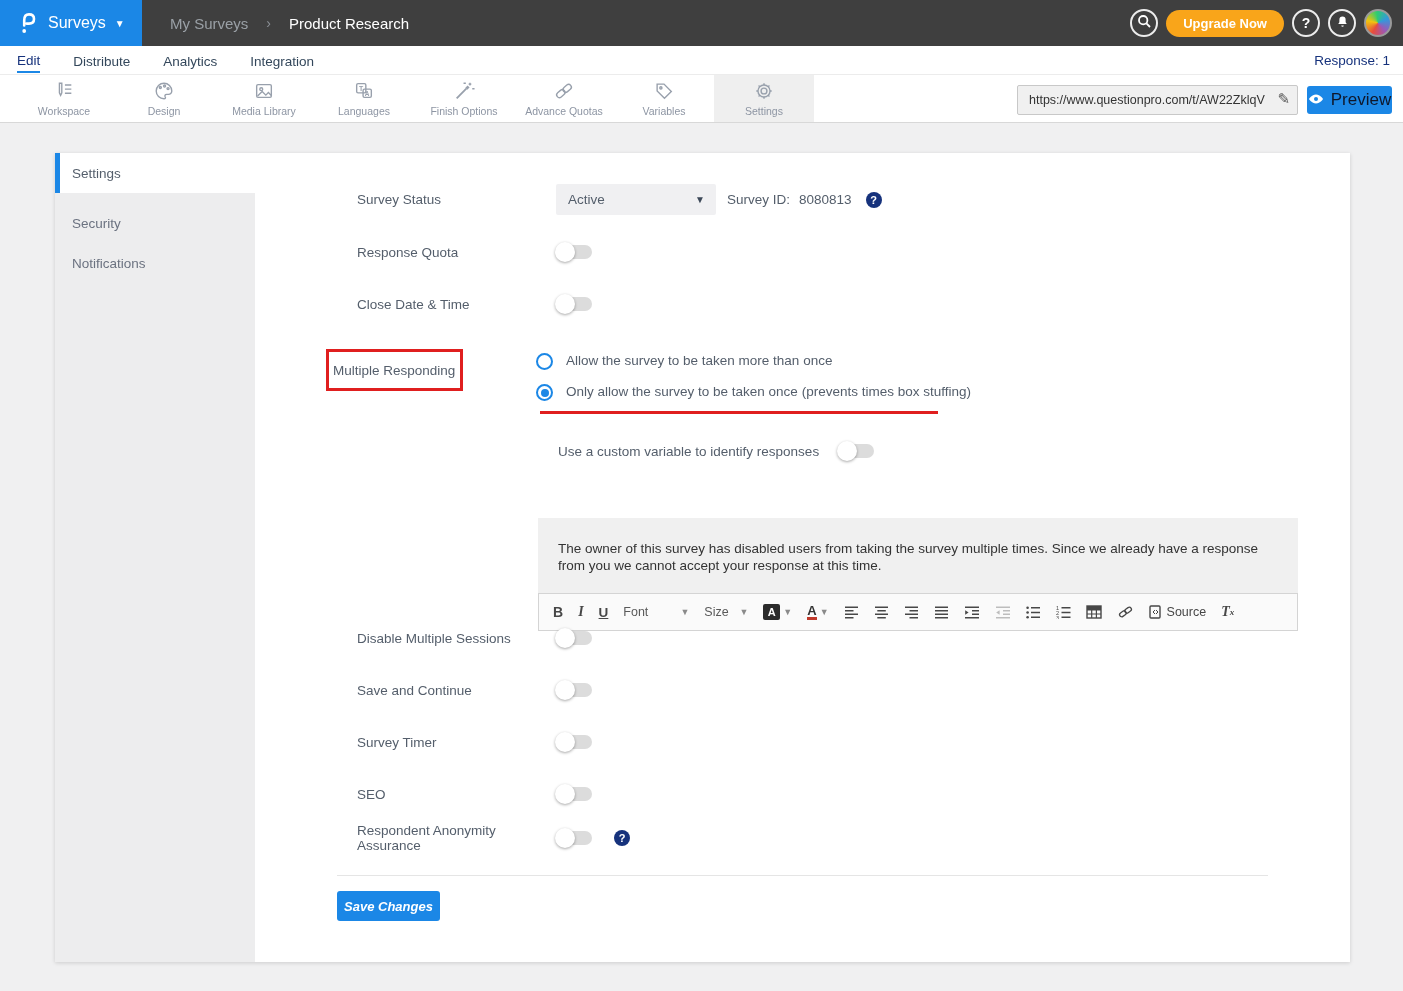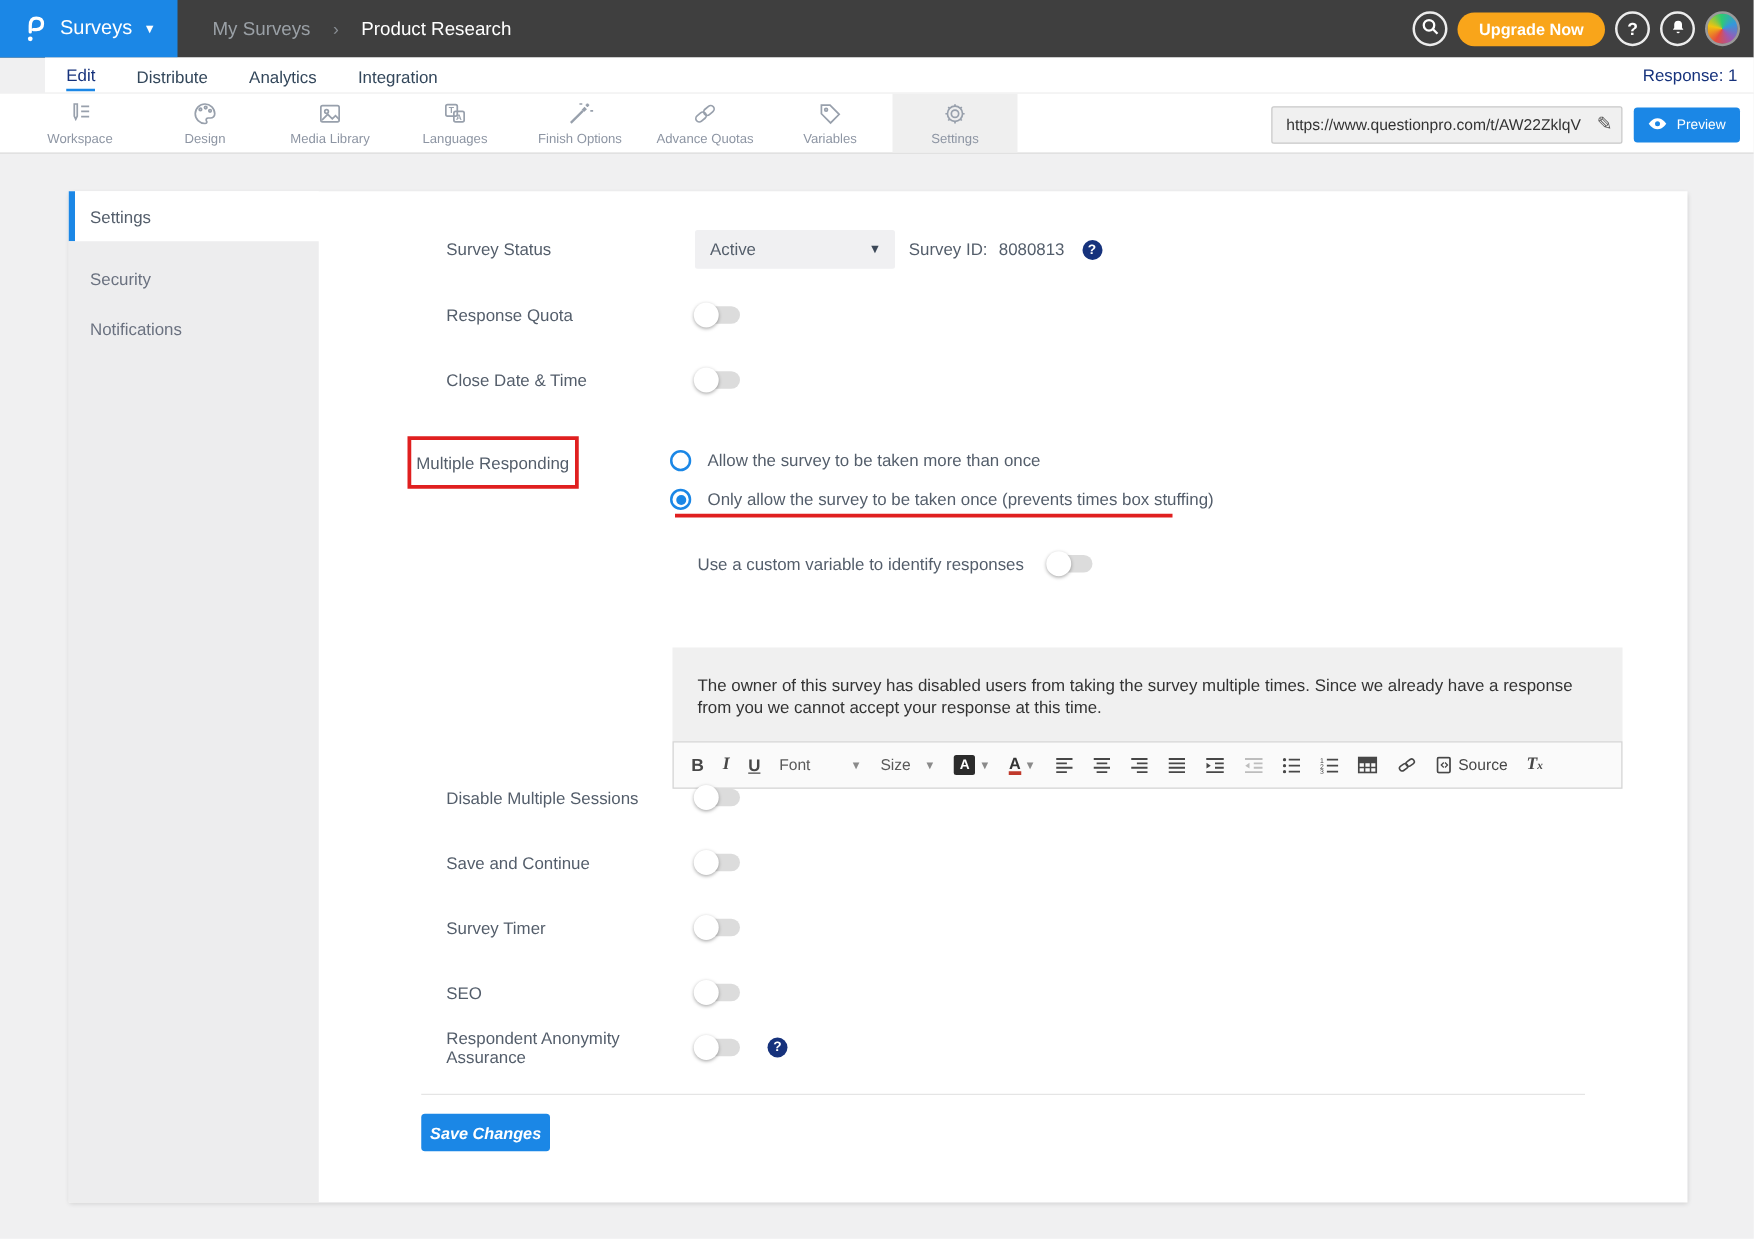--- a/index.html
+++ b/index.html
@@ -15,36 +15,36 @@
   .crumbs { display:flex; align-items:center; margin-left:28px; font-size:15px; }
   .crumb-parent { color:#9aa0a6; cursor:pointer; }
   .crumb-sep { color:#8a8f95; margin:0 18px; font-size:14px; }
   .crumb-current { color:#fff; }
   .header-actions { position:absolute; right:11px; top:0; height:46px; display:flex; align-items:center; gap:8px; }
   .hicon { width:28px; height:28px; border-radius:50%; border:2px solid rgba(255,255,255,.9); background:transparent; color:#fff; display:flex; align-items:center; justify-content:center; cursor:pointer; font-weight:bold; font-size:14px; }
   .upgrade-btn { height:27px; padding:0 17px; border:none; border-radius:14px; background:#f9a51a; color:#fff; font-weight:bold; font-size:13px; cursor:pointer; font-family:inherit; }
   .avatar { width:28px; height:28px; border-radius:50%; border:2px solid #9a9a9a; background:conic-gradient(from 210deg,#e74c3c,#f1c40f,#2ecc71,#3498db,#9b59b6,#e74c3c); background-color:#555; cursor:pointer; }
 
   
-  .subnav { height:29px; background:#fff; display:flex; align-items:center; padding-left:17px; position:relative; border-bottom:1px solid #ececec;margin-left:36px; }
+  .subnav { height:29px; background:#fff; display:flex; align-items:center; padding-left:17px; position:relative; border-bottom:1px solid #ececec; }
   .tab { font-size:13.5px; color:#33475b; margin-right:33px; cursor:pointer; padding:5px 0 3px; }
   .tab.active { color:#16327c; border-bottom:2px solid #1b87e6; }
   .response-count { position:absolute; right:13px; color:#16327c; font-size:13.5px; }
 
   
   .icon-toolbar { height:48px; background:#fff; border-bottom:1px solid #d8d8d8; display:flex; padding-left:14px; position:relative; }
   .tbar-item { width:100px; height:47px; display:flex; flex-direction:column; align-items:center; justify-content:center; gap:3px; cursor:pointer; }
   .tbar-item.active { background:#efefef; }
   .tbar-label { font-size:10.5px; color:#8d95a3; white-space:nowrap; }
   .tbar-icon { height:22px; display:flex; align-items:flex-end; }
   .tbar-icon svg { stroke:#98a0ac; fill:none; stroke-width:1.5; }
   .url-group { position:absolute; left:1017px; top:10px; width:281px; height:30px; }
   .url-input { width:100%; height:100%; background:#f0f0f0; border:1px solid #c8c8c8; border-radius:2px; padding:0 30px 0 11px; font-size:12.5px; color:#333; font-family:inherit; }
   .url-pencil { position:absolute; right:8px; top:5px; font-size:15px; color:#555; cursor:pointer; }
-  .preview-btn { position:absolute; left:1307px; top:11px; width:85px; height:28px; background:#1b87e6; border:none; border-radius:3px; color:#ffffff; font-size:11px; display:flex; align-items:center; justify-content:center; gap:7px; cursor:pointer; font-family:inherit; }
+  .preview-btn { position:absolute; left:1307px; top:11px; width:85px; height:28px; background:#1b87e6; border:none; border-radius:3px; color:#0f172a; font-size:17px; display:flex; align-items:center; justify-content:center; gap:7px; cursor:pointer; font-family:inherit; }
 
   
   .page { height:868px; padding-top:30px; }
   .card { position:relative; margin-left:55px; width:1295px; height:809px; background:#fff; box-shadow:0 1px 4px rgba(0,0,0,.15); }
 
   
   .sidebar { position:absolute; left:0; top:0; bottom:0; width:200px; }
   .side-item { height:40px; display:flex; align-items:center; padding-left:17px; font-size:13.5px; color:#6b7280; cursor:pointer; position:relative; }
   .side-item.active { background:#fff; color:#545e6b; }
   .side-item.active .side-bar { position:absolute; left:0; top:0; width:5px; height:100%; background:#1b87e6; }
@@ -69,21 +69,21 @@
   .id-value { font-size:13.5px; color:#545e6b; margin-left:9px; }
   .help { width:16px; height:16px; border-radius:50%; background:#16327c; color:#fff; font-size:11px; font-weight:bold; display:flex; align-items:center; justify-content:center; margin-left:14px; cursor:pointer; flex:none; }
 
   .toggle { width:36px; height:14px; border-radius:7px; background:#dcdcdc; position:relative; cursor:pointer; flex:none; }
   .toggle .knob { position:absolute; left:-1px; top:-3px; width:20px; height:20px; border-radius:50%; background:#fff; box-shadow:0 1px 3px rgba(0,0,0,.35); }
 
   
   .mr-box { position:absolute; left:271px; top:196px; width:137px; height:42px; border:3px solid #e01f1f; display:flex; align-items:center; padding-left:4px; }
   .mr-box .lbl { width:auto; }
   .mr-opts { position:absolute; left:481px; top:200px; }
-  .mr-opt { height:31px; display:flex; align-items:center; gap:13px; cursor:pointer; }
+  .mr-opt { height:31px; display:flex; align-items:flex-start; gap:13px; cursor:pointer; }
   .radio { width:17px; height:17px; border-radius:50%; border:2px solid #1b87e6; background:#fff; position:relative; flex:none; }
   .radio.checked::after { content:""; position:absolute; left:2.5px; top:2.5px; width:8px; height:8px; border-radius:50%; background:#1b87e6; }
   .mr-opt .opt-label { font-size:13.5px; color:#545e6b; }
   .mr-underline { position:absolute; left:485px; top:258px; width:398px; height:3px; background:#e01f1f; }
 
   
   .editor { position:absolute; left:483px; top:337px; width:760px; }
   .editor-msg { height:75px; background:#f0f0f0; padding:22px 20px 0 20px; font-size:13.5px; color:#333; line-height:17px;margin-top:28px; }
   .editor-toolbar { height:38px; background:#fafafa; border:1px solid #d4d4d4; display:flex; align-items:center; padding:0 6px 0 14px; gap:15px; }
   .ed-btn { display:flex; align-items:center; cursor:pointer; color:#474747; }

